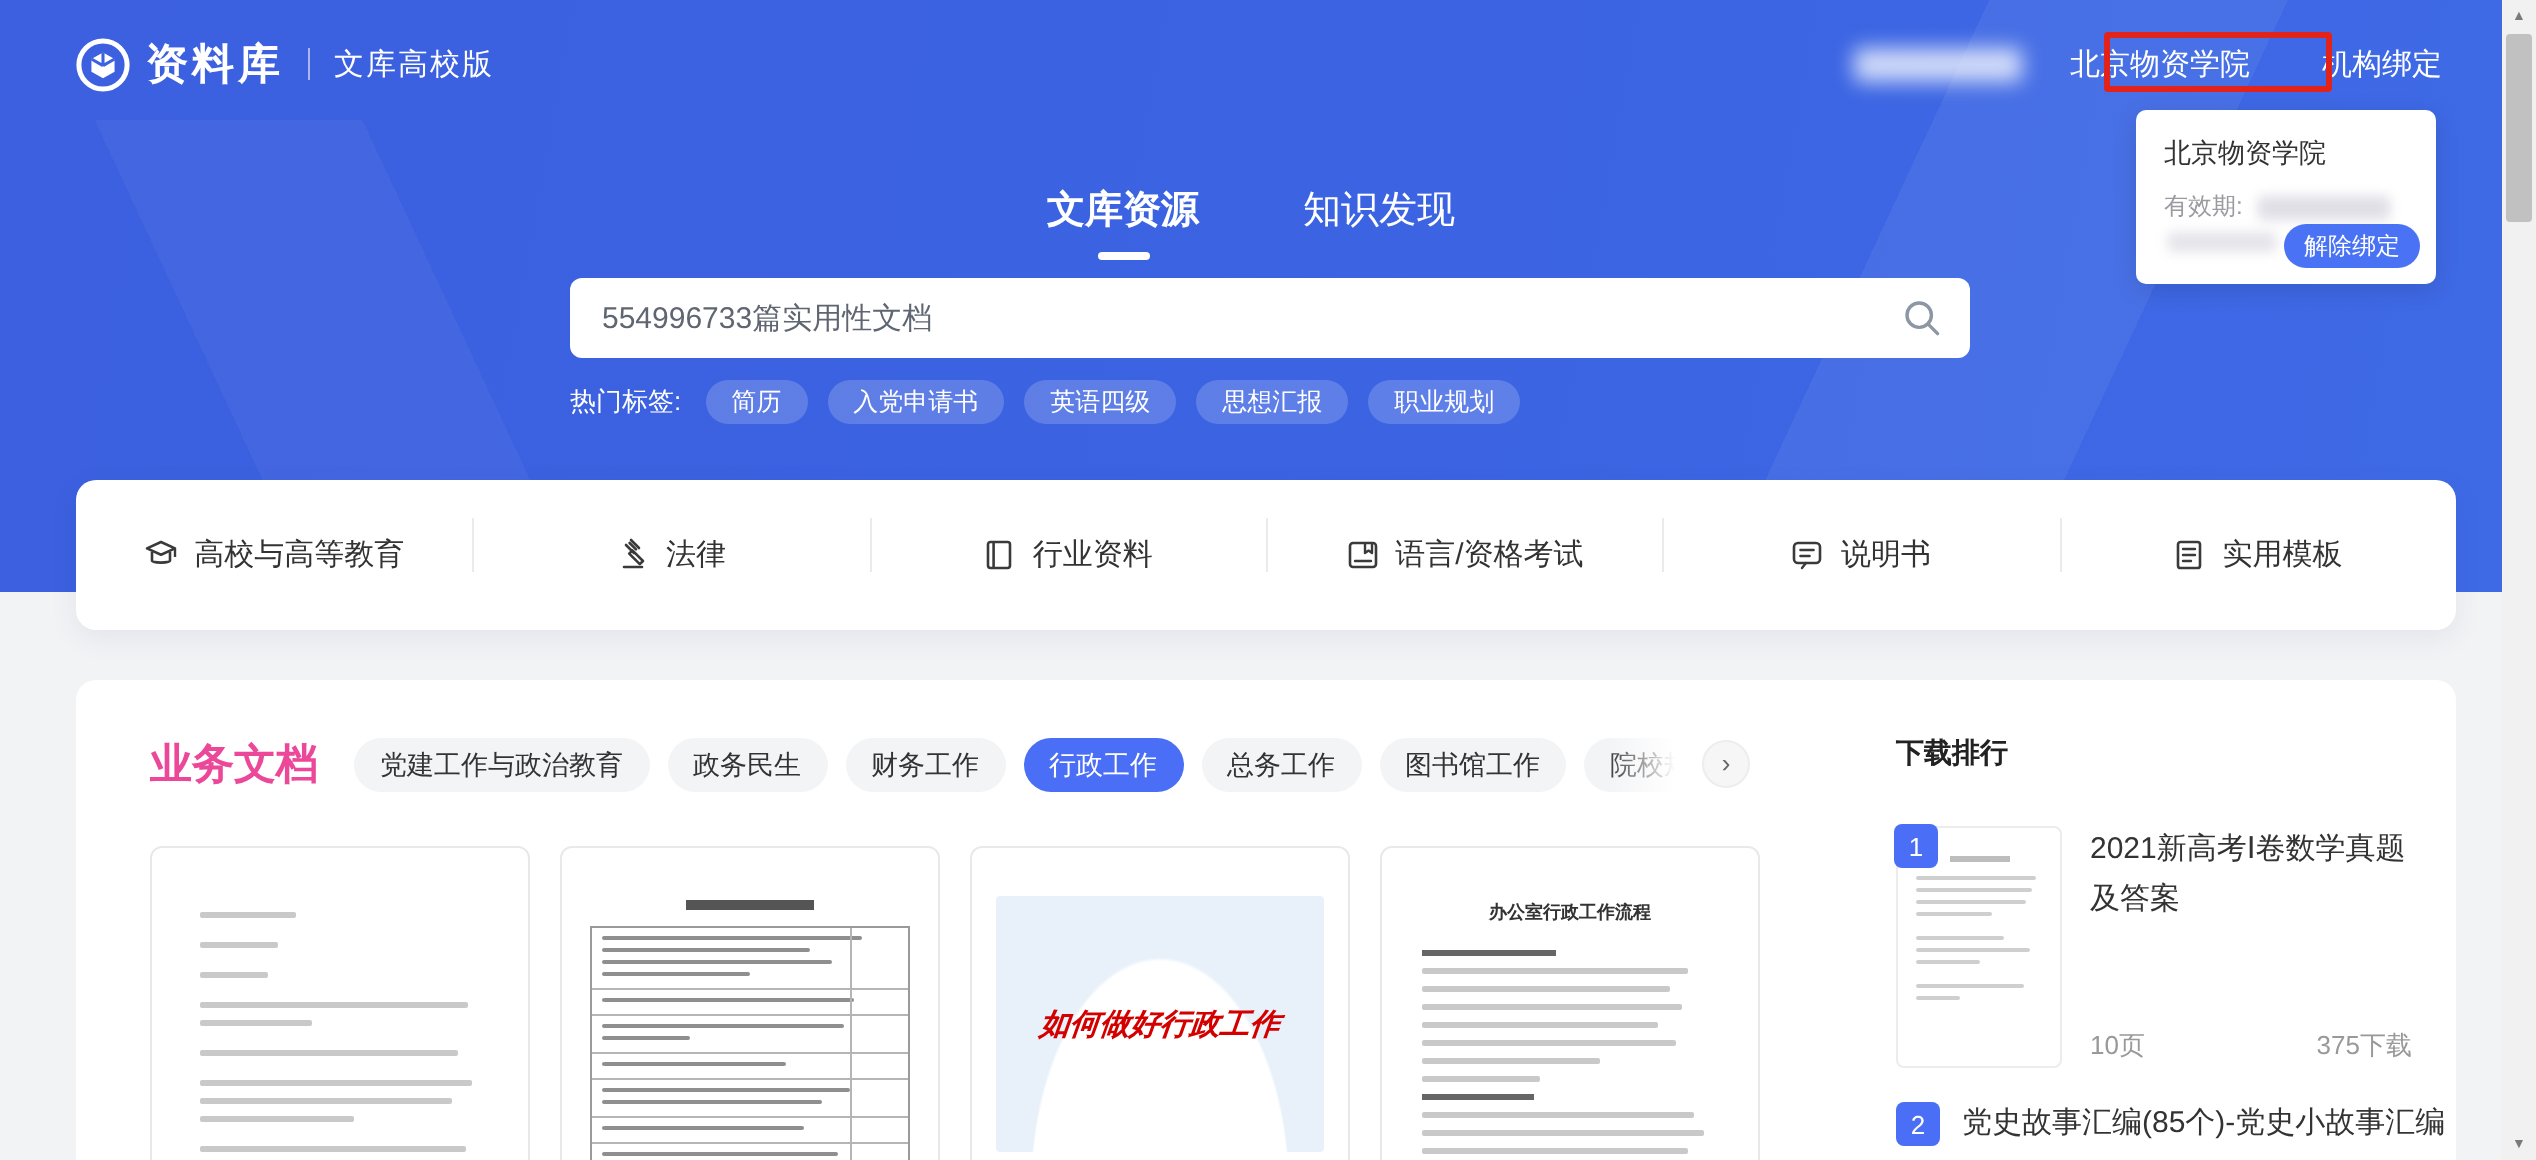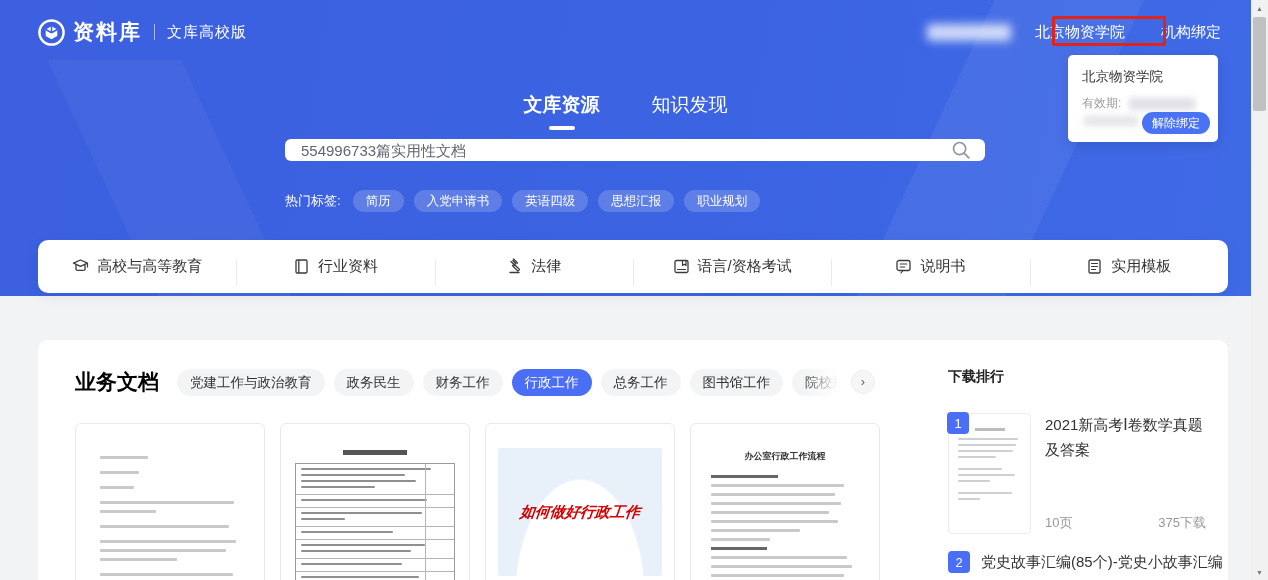--- a/index.html
+++ b/index.html
@@ -33,47 +33,47 @@
 
   
   .nav-tabs { position:absolute; left:0; top:92px; width:1251px; display:flex; justify-content:center; gap:52px; }
   .nav-tab { color:#fff; font-size:19px; cursor:pointer; text-align:center; }
   .nav-tab .lbl { display:block; }
   .nav-tab.active .lbl { font-weight:bold; }
   .nav-tab .underline { display:none; }
   .nav-tab.active .underline { display:block; width:26px; height:4px; border-radius:2px; background:#fff; margin:8px auto 0; }
 
   
-  .search-bar { position:absolute; left:285px; top:139px; width:700px; height:22px;
+  .search-bar { position:absolute; left:285px; top:139px; width:700px; height:40px;
     background:#fff; border-radius:6px; display:flex; align-items:center; padding:0 14px 0 16px; }
   .search-input { flex:1; border:none; outline:none; font-size:15px; color:#555; background:transparent;
     font-family:inherit; }
   .search-input::placeholder { color:#5f6672; opacity:1; }
   .search-icon { width:20px; height:20px; cursor:pointer; }
 
   
   .hot-row { position:absolute; left:285px; top:190px; width:720px; display:flex; align-items:center; }
   .hot-label { color:#fff; font-size:13px; margin-right:12px; }
   .hot-pill { height:22px; line-height:22px; padding:0 13px; margin-right:10px; border-radius:11px;
     background:rgba(255,255,255,0.18); color:#fff; font-size:12.5px; cursor:pointer; }
 
   
-  .category-bar { position:absolute; left:38px; top:240px; width:1190px; height:53px; background:#fff;
+  .category-bar { position:absolute; left:38px; top:240px; width:1190px; height:75px; background:#fff;
     border-radius:10px; box-shadow:0 4px 14px rgba(40,60,120,0.08); display:flex; align-items:stretch; }
   .cat-item { flex:1; display:flex; align-items:center; justify-content:center; gap:8px;
     font-size:15px; color:#333; cursor:pointer; position:relative; }
   .cat-item + .cat-item::before { content:""; position:absolute; left:0; top:19px; width:1px; height:27px; background:#ebebeb; }
   .cat-item svg { width:17px; height:17px; }
 
   
   .main-panel { position:absolute; left:38px; top:340px; width:1190px; height:240px;
     background:#fff; border-radius:10px 10px 0 0; overflow:hidden; }
 
   .biz-head { position:absolute; left:37px; top:28px; width:845px; display:flex; align-items:center; }
-  .biz-title { font-size:21px; font-weight:bold; color:#000000; margin-right:18px; white-space:nowrap; }
+  .biz-title { font-size:21px; font-weight:bold; color:#ec4899; margin-right:18px; white-space:nowrap; }
   .biz-tags { display:flex; align-items:center; overflow:hidden; position:relative; width:672px; }
   .biz-tag { height:27px; line-height:27px; padding:0 13px; margin-right:9px; border-radius:14px;
     background:#f3f4f6; color:#333; font-size:13.5px; white-space:nowrap; cursor:pointer; }
   .biz-tag.active { background:#4a6ef5; color:#fff; }
   .tag-fade { position:absolute; right:0; top:0; width:46px; height:27px;
     background:linear-gradient(to right, rgba(255,255,255,0), #fff 75%); pointer-events:none; }
   .chevron-btn { width:24px; height:24px; border-radius:50%; background:#f6f6f6; border:1px solid #ededed;
     color:#666; font-size:13px; line-height:22px; text-align:center; cursor:pointer; flex:none; margin-left:2px; }
 
   .cards-row { position:absolute; left:37px; top:83px; display:flex; gap:15px; }
@@ -198,31 +198,31 @@
     <div class="cat-item">
       <svg viewBox="0 0 17 17">
         <path d="M8.5 2L1.5 5.2l7 3.2 7-3.2z" fill="none" stroke="#3a3a3a" stroke-width="1.3" stroke-linejoin="round"></path>
         <path d="M4 7v4.4c0 1.2 9 1.2 9 0V7" fill="none" stroke="#3a3a3a" stroke-width="1.3"></path>
         <path d="M15.5 5.5v4" stroke="#3a3a3a" stroke-width="1.2"></path>
       </svg>
       <span>高校与高等教育</span>
     </div>
     <div class="cat-item">
       <svg viewBox="0 0 17 17">
+        <path d="M5 3.5l4 4M7.5 1l4 4M6.8 2.5l3.2 3.2M4 14.5h9" fill="none" stroke="#3a3a3a" stroke-width="1.3" stroke-linecap="round"></path>
+        <path d="M8.2 6.2l5.3 5.3-1.6 1.6-5.3-5.3z" fill="none" stroke="#3a3a3a" stroke-width="1.3" stroke-linejoin="round"></path>
+      </svg>
+      <span>法律</span>
+    </div>
+    <div class="cat-item">
+      <svg viewBox="0 0 17 17">
         <rect x="3" y="2" width="11" height="13" rx="1.2" fill="none" stroke="#3a3a3a" stroke-width="1.3"></rect>
         <path d="M5.8 2v13" stroke="#3a3a3a" stroke-width="1.3"></path>
       </svg>
       <span>行业资料</span>
-    </div>
-    <div class="cat-item">
-      <svg viewBox="0 0 17 17">
-        <path d="M5 3.5l4 4M7.5 1l4 4M6.8 2.5l3.2 3.2M4 14.5h9" fill="none" stroke="#3a3a3a" stroke-width="1.3" stroke-linecap="round"></path>
-        <path d="M8.2 6.2l5.3 5.3-1.6 1.6-5.3-5.3z" fill="none" stroke="#3a3a3a" stroke-width="1.3" stroke-linejoin="round"></path>
-      </svg>
-      <span>法律</span>
     </div>
     <div class="cat-item">
       <svg viewBox="0 0 17 17">
         <rect x="2" y="2.5" width="13" height="12" rx="1.5" fill="none" stroke="#3a3a3a" stroke-width="1.3"></rect>
         <path d="M9.5 2.5v5l1.8-1.2 1.7 1.2v-5" fill="none" stroke="#3a3a3a" stroke-width="1.2" stroke-linejoin="round"></path>
         <path d="M4.5 11.5h8" stroke="#3a3a3a" stroke-width="1.2" stroke-linecap="round"></path>
       </svg>
       <span>语言/资格考试</span>
     </div>
     <div class="cat-item">

